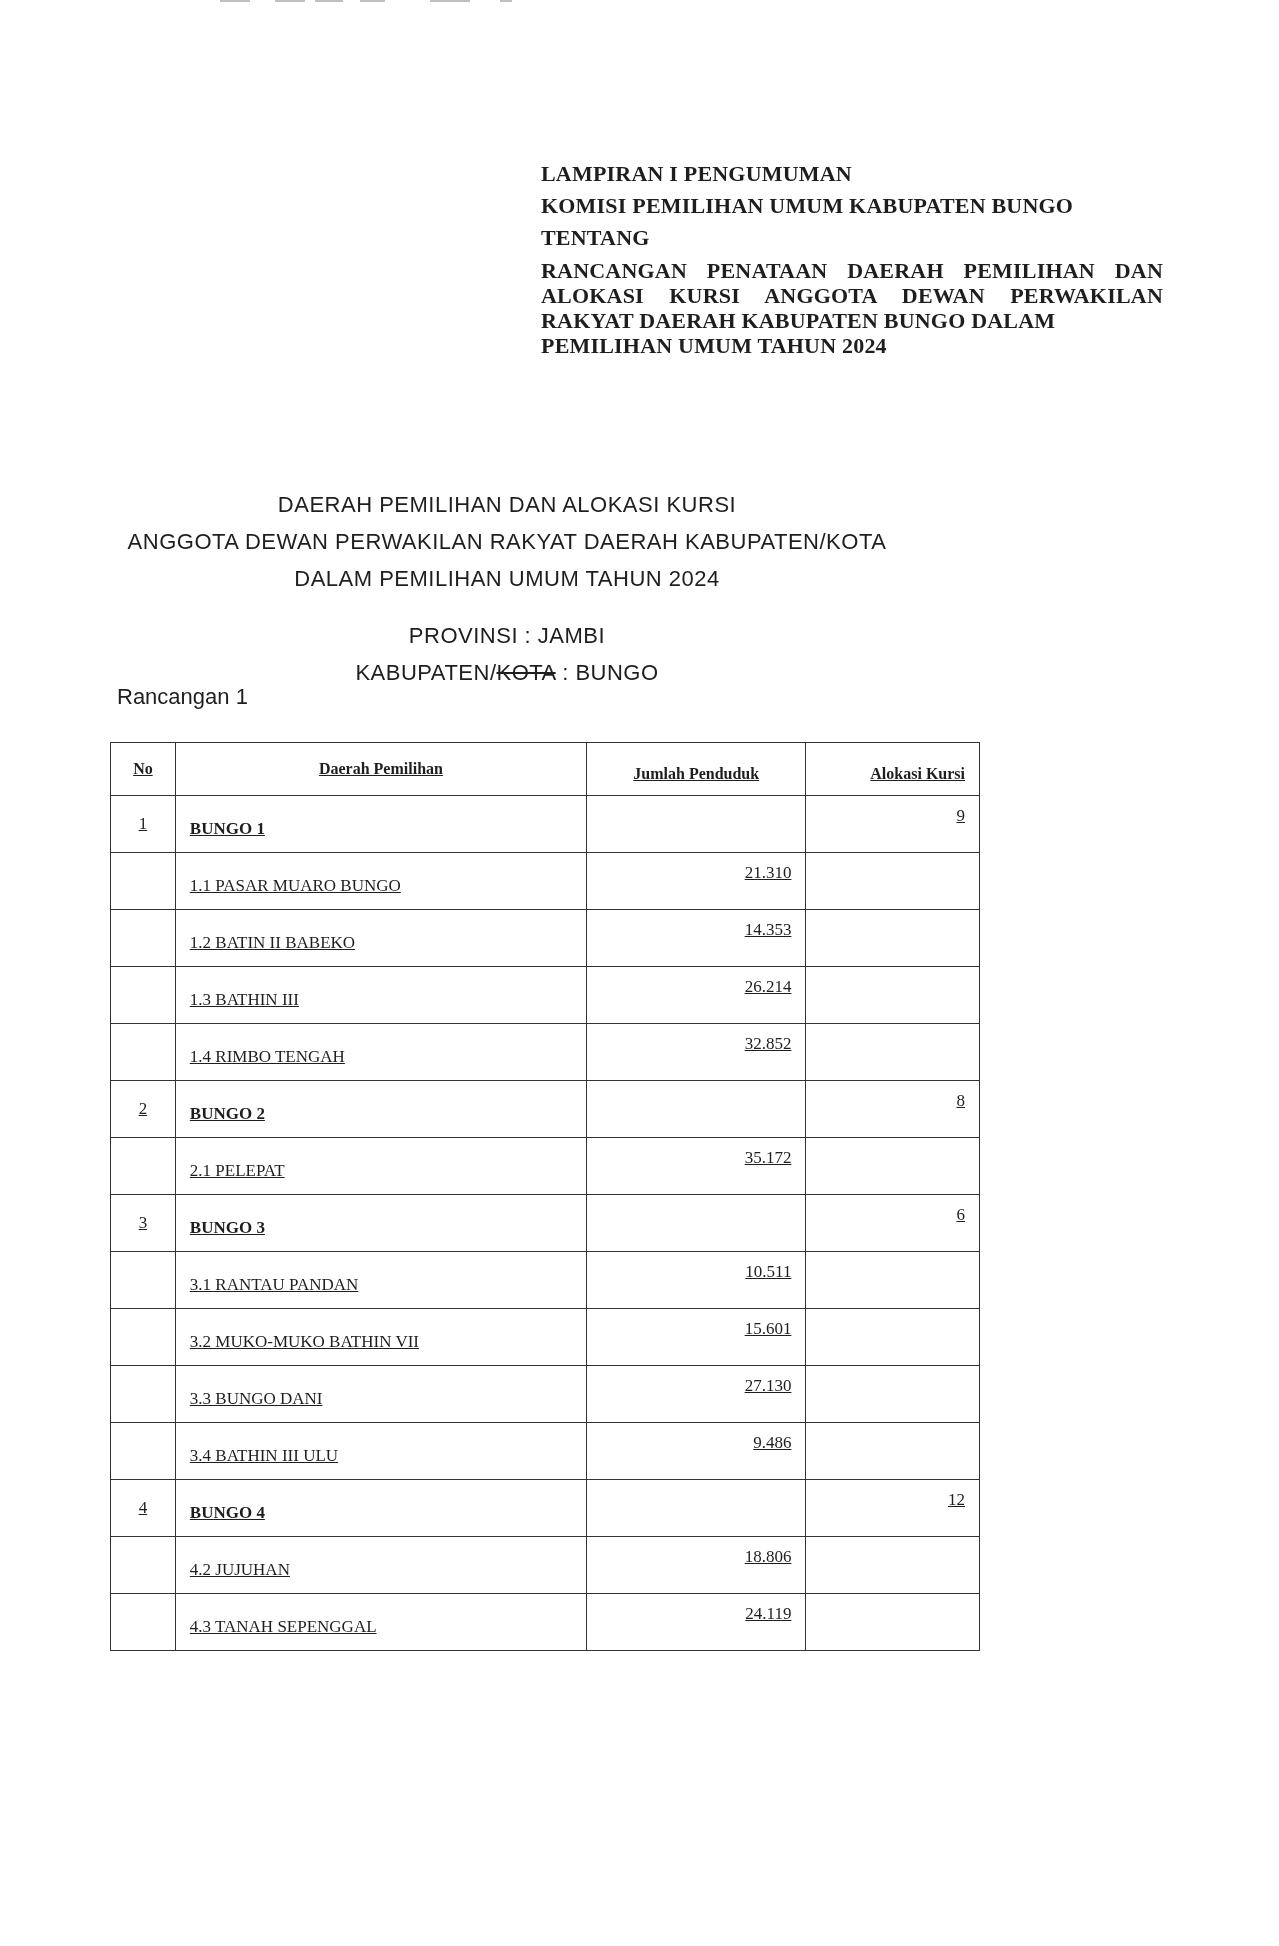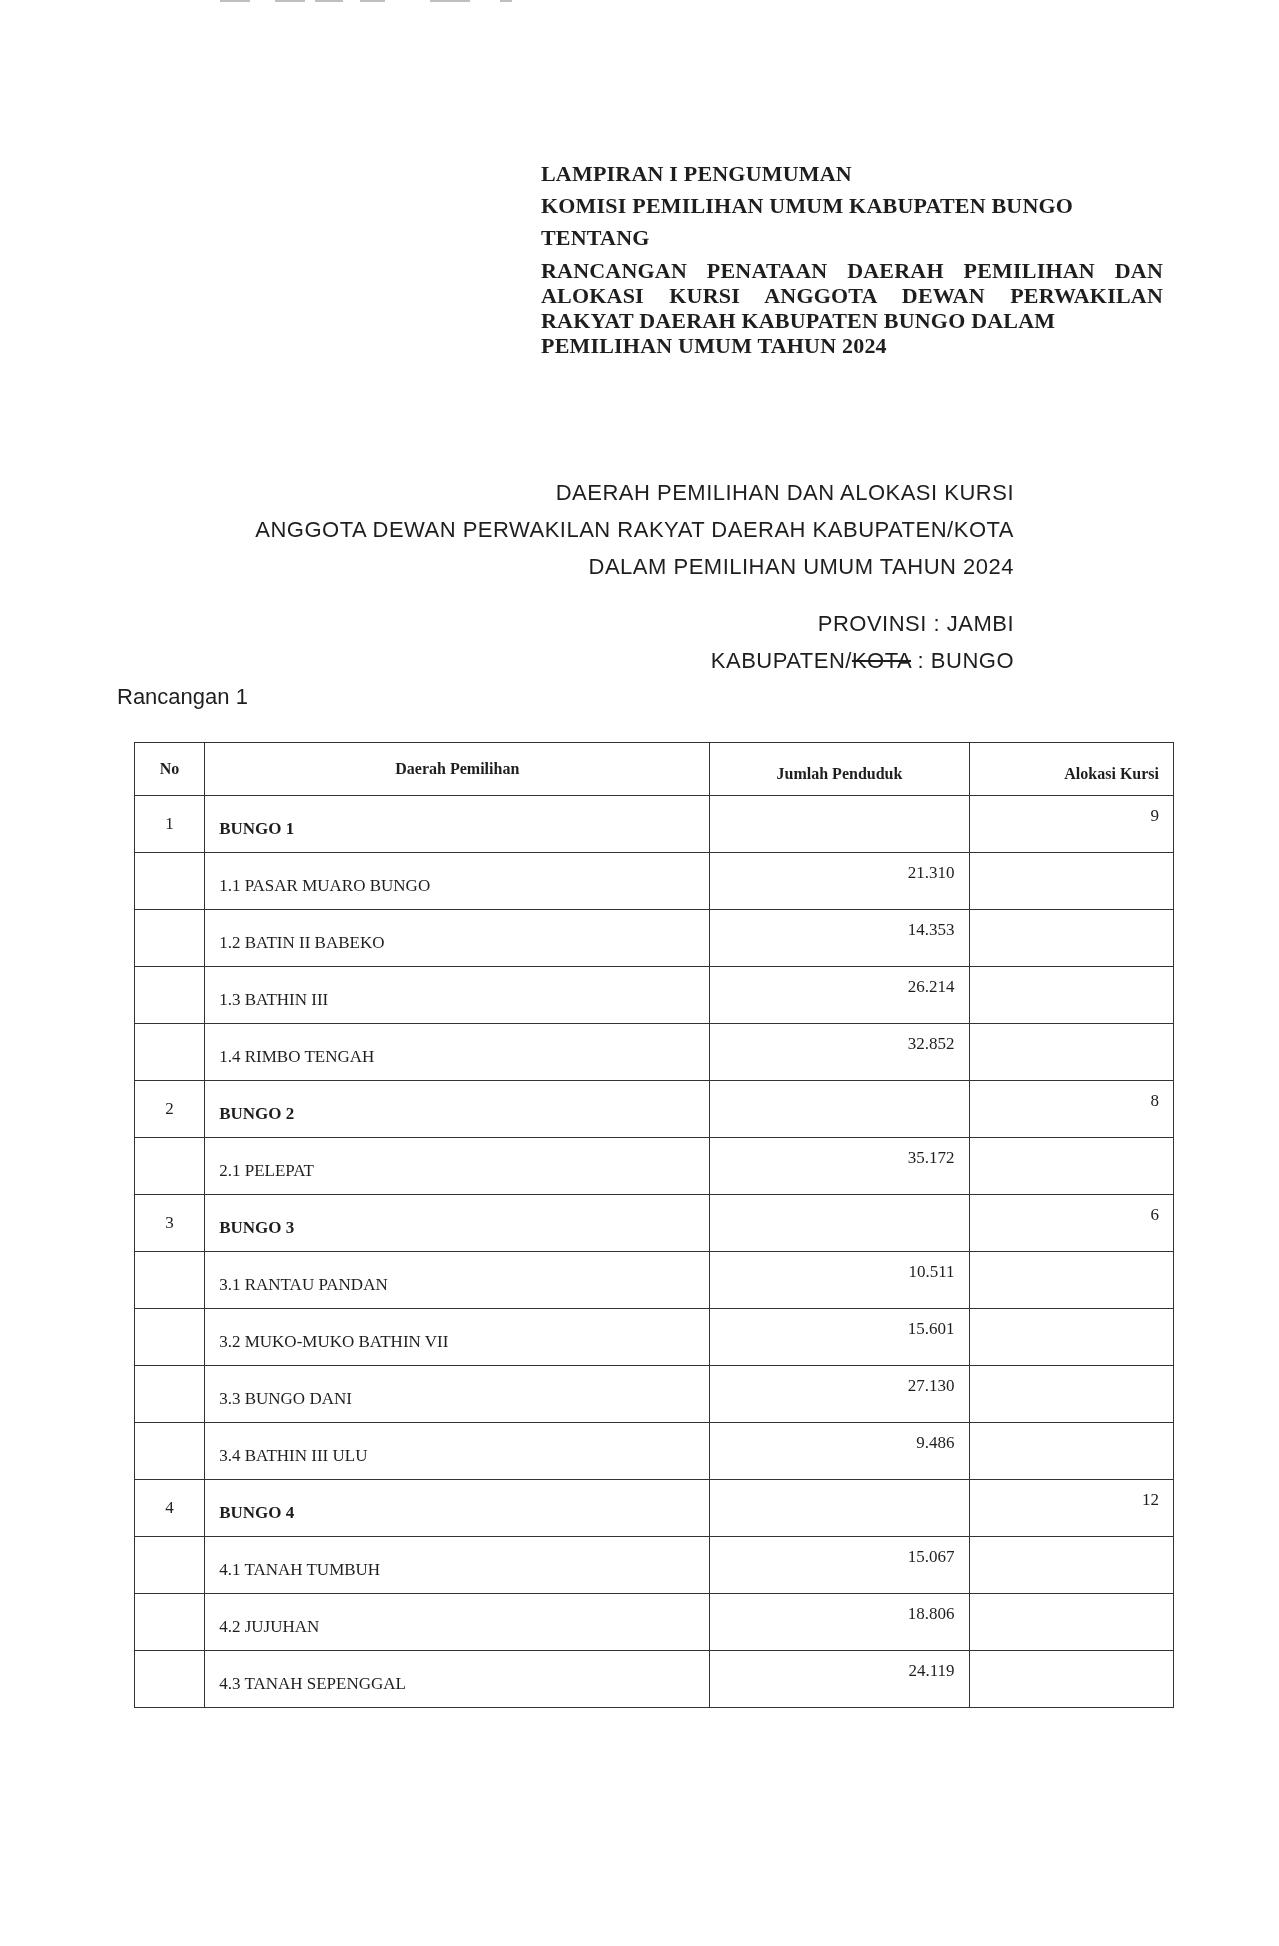--- a/index.html
+++ b/index.html
@@ -12,33 +12,33 @@
   .header-block {
     position: absolute; left: 541px; top: 158px; width: 622px;
     font-size: 22px; line-height: 32px; letter-spacing: 0.2px; font-weight: bold;
   }
   .header-block .line { white-space: nowrap; }
   .header-block .subject {
     text-align: justify; text-align-last: left; line-height: 25px; margin-top: 4px;
   }
   .header-block .subject .last { font-size: 22px; }
   .title-block {
-    position: absolute; left: 0; top: 474px; width: 1014px; text-align: right;
+    position: absolute; left: 0; top: 486px; width: 1014px; text-align: center;
     font-family: "Liberation Sans", "DejaVu Sans", sans-serif; font-size: 22px;
     line-height: 37px; letter-spacing: 0.5px;
   }
   .title-block .gap { height: 20px; }
   .title-block .kota { text-decoration: line-through; }
   .rancangan {
     position: absolute; left: 117px; top: 684px; font-size: 22px;
     font-family: "Liberation Sans Narrow", "Liberation Sans", sans-serif;
   }
   table.dapil {
-    position: absolute; left: 134px; top: 742px; width: 1040px;
-    border-collapse: collapse; font-size: 17px;
+    position: absolute; left: 110px; top: 742px; width: 870px;
+    border-collapse: collapse; font-size: 17px; text-decoration: underline;
   }
   table.dapil td, table.dapil th {
     border: 1.6px solid #333; height: 46px; padding: 0 14px;
     font-family: "Liberation Serif", serif;
   }
   table.dapil th { font-weight: bold; font-size: 16px; height: 42px; }
   .col-no { width: 42px; text-align: center; }
   .col-name { width: 490px; }
   .col-pop { width: 236px; text-align: right; vertical-align: top; padding-top: 10px !important; }
   .col-seat { width: 180px; text-align: right; vertical-align: top; padding-top: 10px !important; }
@@ -161,26 +161,20 @@
         <td class="col-seat"></td>
       </tr>
       <tr class="group">
         <td class="col-no">4</td>
         <td class="col-name">BUNGO 4</td>
         <td class="col-pop"></td>
         <td class="col-seat">12</td>
       </tr>
       <tr class="item">
         <td class="col-no"></td>
-        <td class="col-name">4.1 TANAH TUMBUH</td>
-        <td class="col-pop">15.067</td>
-        <td class="col-seat"></td>
-      </tr>
-      <tr class="item">
-        <td class="col-no"></td>
         <td class="col-name">4.2 JUJUHAN</td>
         <td class="col-pop">18.806</td>
         <td class="col-seat"></td>
       </tr>
       <tr class="item">
         <td class="col-no"></td>
         <td class="col-name">4.3 TANAH SEPENGGAL</td>
         <td class="col-pop">24.119</td>
         <td class="col-seat"></td>
       </tr>

